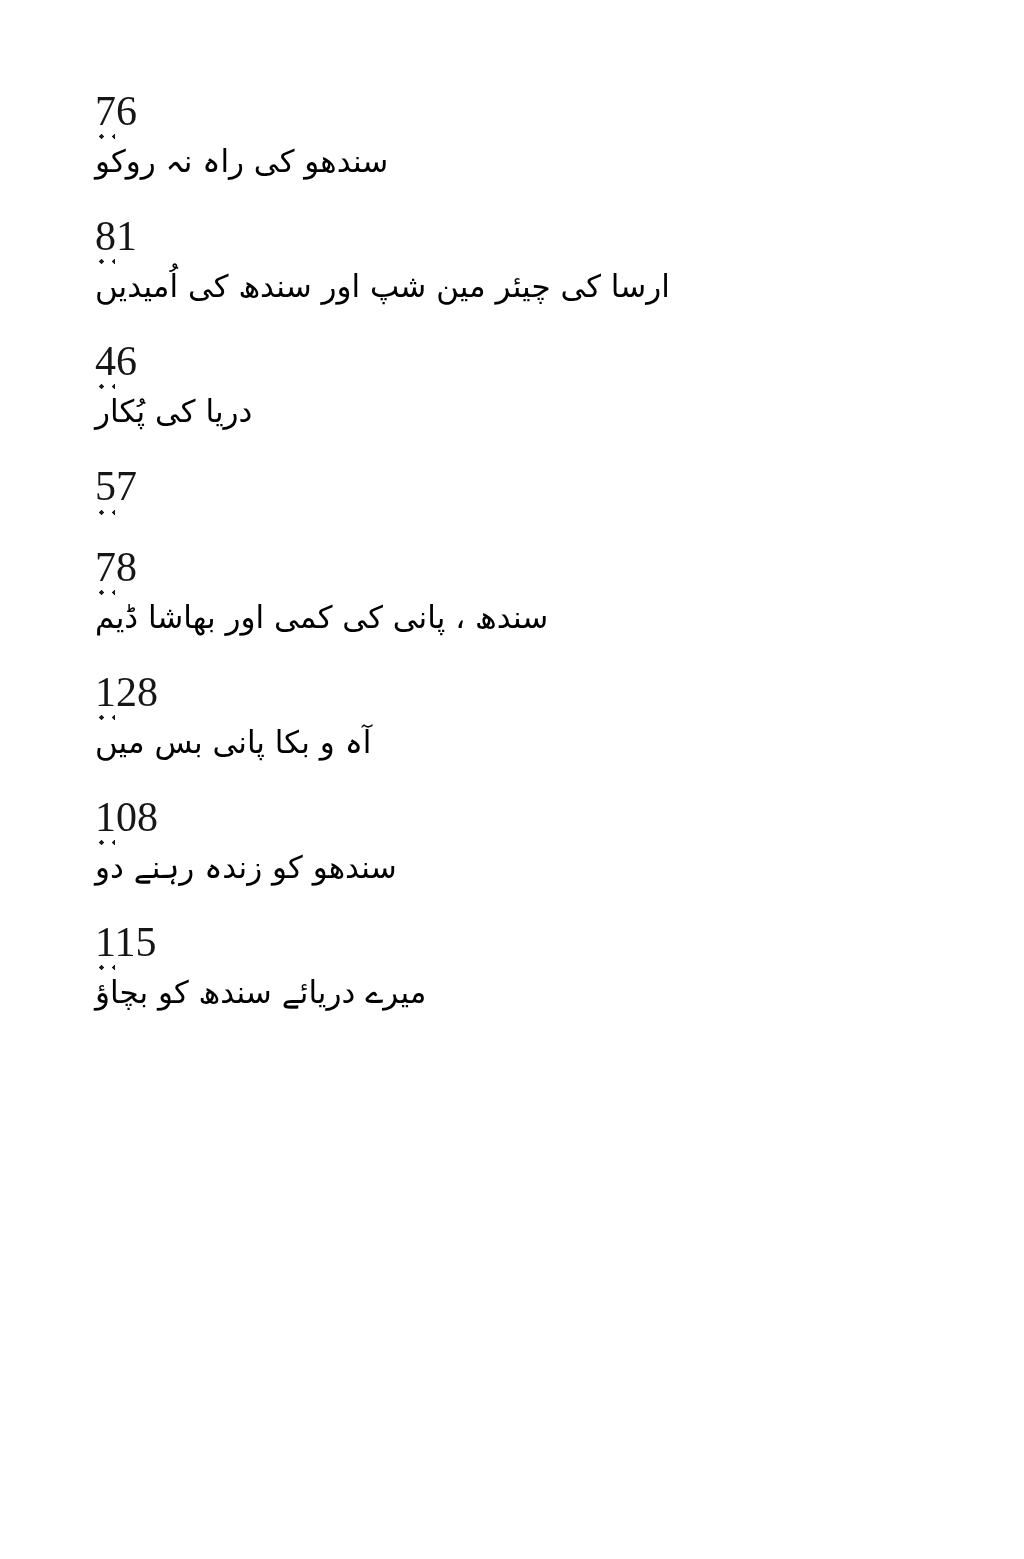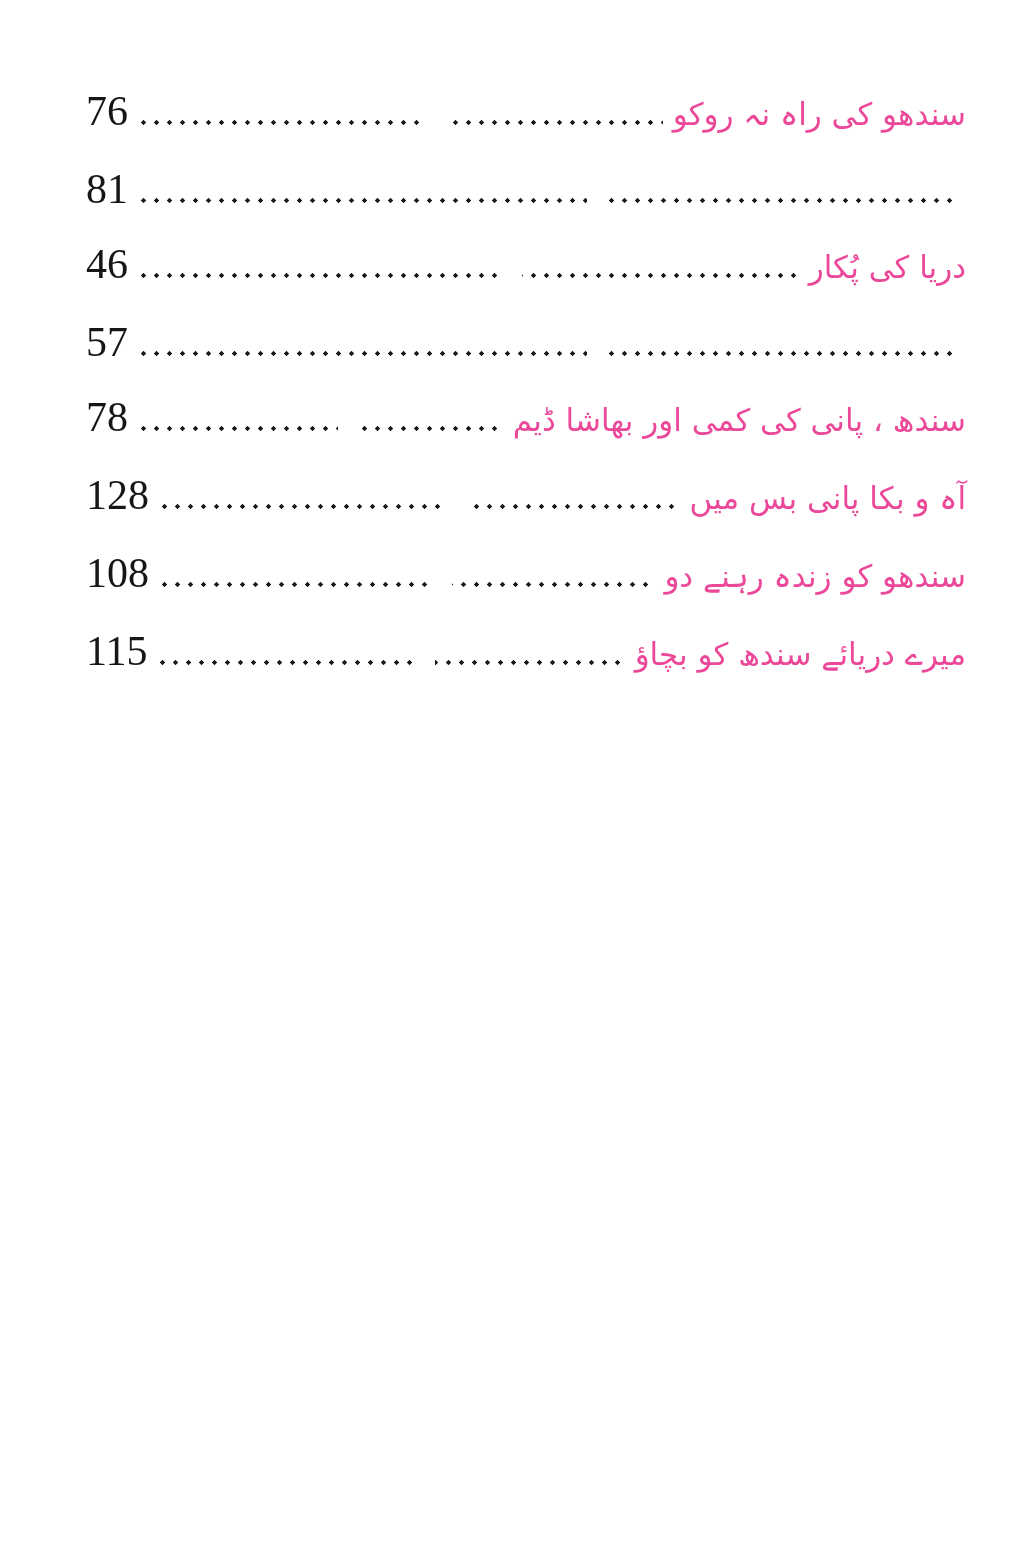--- a/index.html
+++ b/index.html
@@ -20,20 +20,21 @@
 
   .toc-list {
     display: block;
     width: 100%;
   }
 
   .toc-row {
     display: flex;
     align-items: baseline;
     margin-bottom: 29px;
+    flex-direction: column;
   }
 
   .page-num {
     font-family: "Liberation Serif", "DejaVu Serif", serif;
     font-size: 42px;
     line-height: 1.1;
     color: #161616;
     flex: 0 0 auto;
   }
 
@@ -61,38 +62,39 @@
   }
 
   .entry-title {
     flex: 0 0 auto;
     direction: rtl;
     unicode-bidi: embed;
     text-align: right;
     font-family: "DejaVu Sans", sans-serif;
     font-size: 31px;
     line-height: 1.45;
-    color: #ec4899;
+    color: #000000;
     white-space: nowrap;
   }
 </style>
 </head>
 <body>
 
 <div class="page">
   <div class="toc-list">
   <div class="toc-row">
     <span class="page-num">76</span>
     <span class="dot-leader"></span>
     <span class="entry-title" dir="rtl">سندھو کی راہ نہ روکو</span>
   </div>
 
   <div class="toc-row">
     <span class="page-num">81</span>
     <span class="dot-leader"></span>
+    <span class="entry-title" dir="rtl">ارسا کی چیئر مین شپ اور سندھ کی اُمیدیں</span>
   </div>
 
   <div class="toc-row">
     <span class="page-num">46</span>
     <span class="dot-leader"></span>
     <span class="entry-title" dir="rtl">دریا کی پُکار</span>
   </div>
 
   <div class="toc-row">
     <span class="page-num">57</span>

